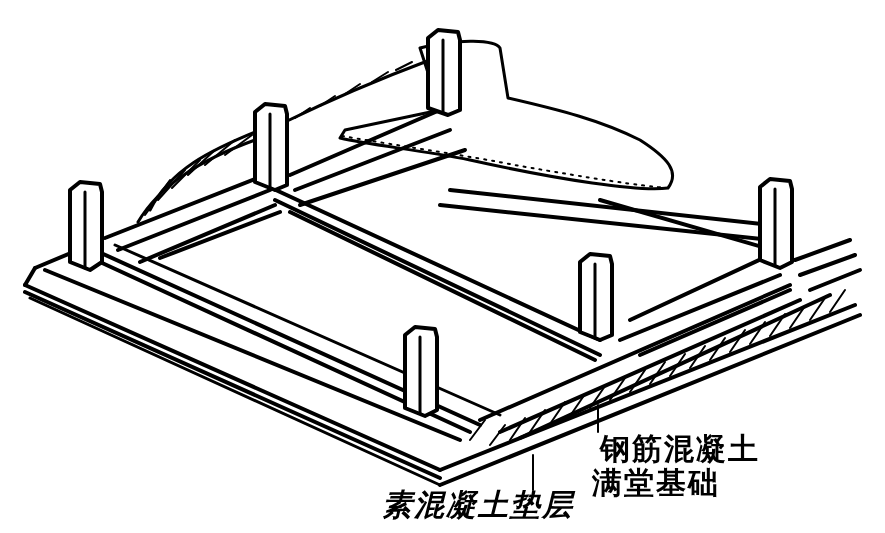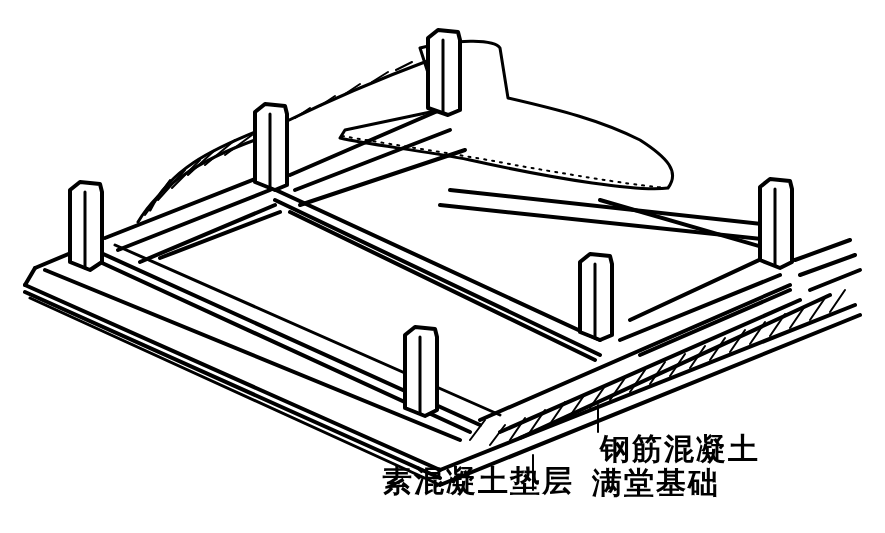--- a/index.html
+++ b/index.html
@@ -5,21 +5,21 @@
   html, body { margin: 0; padding: 0; background: #ffffff; }
   body { width: 885px; height: 533px; position: relative; overflow: hidden; font-family: "DejaVu Sans", sans-serif; }
   #diagram { position: absolute; left: 0; top: 0; width: 885px; height: 533px; }
   .ln { stroke: #000; stroke-width: 4; fill: none; stroke-linejoin: round; stroke-linecap: round; }
   .ln3 { stroke: #000; stroke-width: 3; fill: none; stroke-linejoin: round; stroke-linecap: round; }
   .ln2 { stroke: #000; stroke-width: 2; fill: none; stroke-linecap: round; }
   .fillw { fill: #fff; }
   .label { position: absolute; font-weight: bold; color: #000; font-size: 30px; line-height: 34px; letter-spacing: 2px; font-family: "DejaVu Serif", serif; white-space: nowrap; }
   #label-raft { left: 600px; top: 432px; }
   #label-raft-2 { left: 592px; top: 466px; }
-  #label-cushion { left: 382px; top: 464px; }
+  #label-cushion { left: 382px; top: 488px; font-style: italic; }
 </style>
 </head>
 <body>
 
 <svg id="diagram" viewBox="0 0 885 533" xmlns="http://www.w3.org/2000/svg">
 
   <g>
     <path class="ln3 fillw" d="M420,48 C460,38 495,40 500,48 L508,98 C560,110 600,120 640,140 C668,158 680,172 668,188 C640,192 560,180 470,160 C420,150 370,145 340,138 L345,130 L440,110 Z"></path>
     <path class="ln2" d="M342,136 C400,146 470,156 520,166 C590,178 640,186 668,188" stroke-dasharray="2 6"></path>
     <path class="ln3" d="M150,210 C170,170 210,150 260,130 L285,122 C330,100 390,75 430,60"></path>

